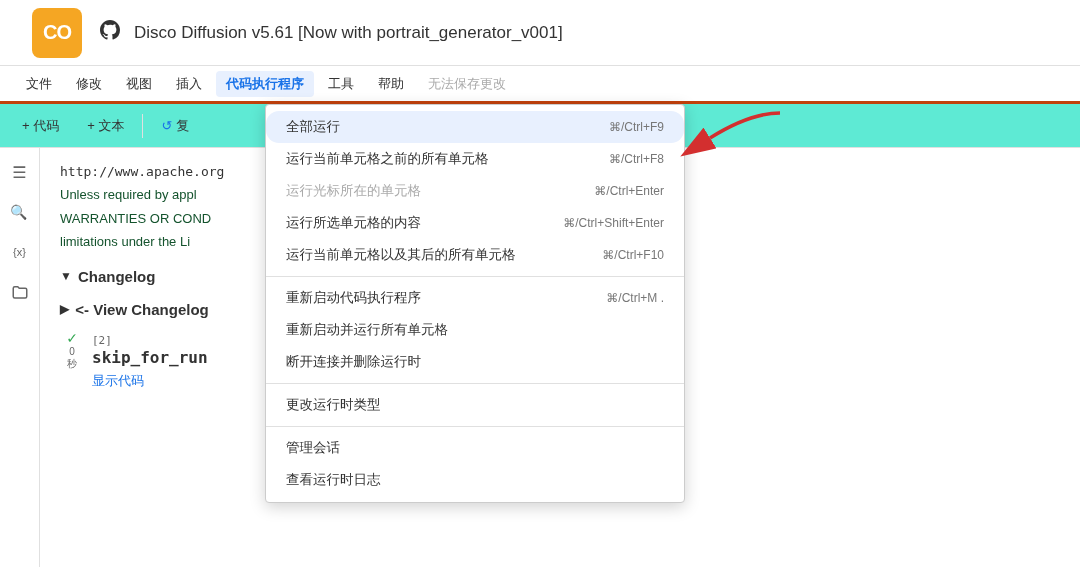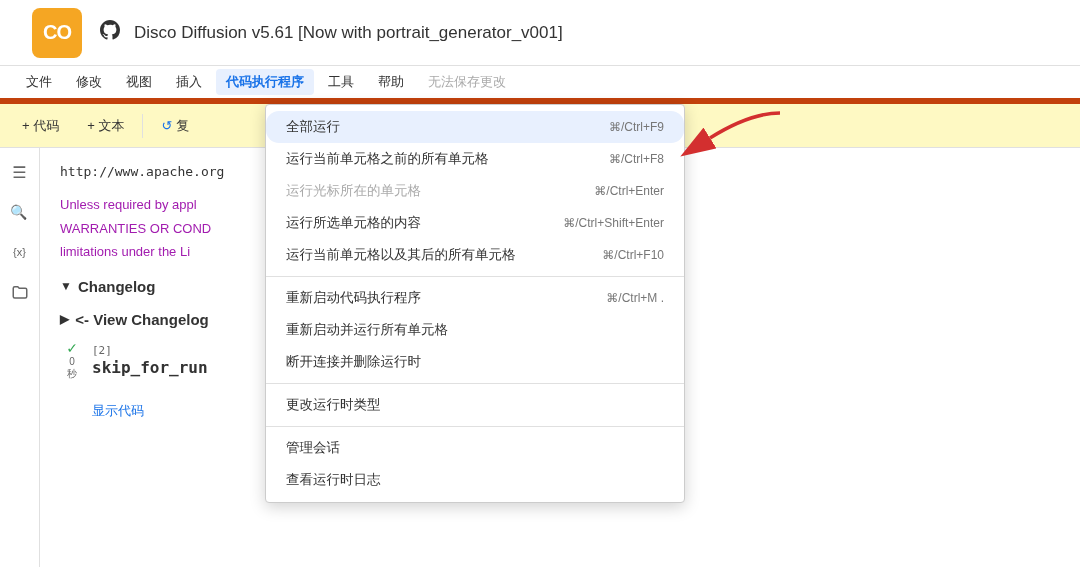--- a/index.html
+++ b/index.html
@@ -47,21 +47,21 @@
       color: #333;
       flex: 1;
     }
 
     
     #menu-bar {
       display: flex;
       align-items: center;
       height: 38px;
       background: #fff;
-      border-bottom: 6px solid #c2410c;
+      border-bottom: 3px solid #c2410c;
       padding: 0 16px;
       gap: 4px;
     }
 
     .menu-item {
       padding: 4px 10px;
       font-size: 13px;
       color: #333;
       cursor: pointer;
       border-radius: 4px;
@@ -77,21 +77,21 @@
     .menu-item.disabled {
       color: #aaa;
       cursor: default;
     }
 
     
     #toolbar {
       display: flex;
       align-items: center;
       height: 44px;
-      background: #fef9c3;
+      background: #5eead4;
       border-bottom: 1px solid #e0e0e0;
       padding: 0 12px;
       gap: 8px;
     }
 
     .toolbar-btn {
       display: flex;
       align-items: center;
       gap: 4px;
       padding: 5px 10px;
@@ -144,27 +144,27 @@
       flex: 1;
       background: #fff;
       padding: 16px 20px;
       overflow: hidden;
       position: relative;
     }
 
     .content-line {
       font-size: 13px;
       color: #333;
-      margin-bottom: 16px;
+      margin-bottom: 6px;
       font-family: monospace;
     }
 
     .content-text {
       font-size: 13px;
-      color: #a21caf;
+      color: #14532d;
       margin-bottom: 4px;
       line-height: 1.5;
     }
 
     .section-header {
       font-size: 15px;
       font-weight: 600;
       color: #333;
       margin: 16px 0 8px 0;
       display: flex;
@@ -343,21 +343,21 @@
       <div class="cell-status">
         <span class="check">✓</span>
         <span style="font-size:10px; color:#666;">0</span>
         <span style="font-size:10px; color:#666;">秒</span>
       </div>
       <div>
         <span class="cell-number">[2]</span>
         <div>
           <span class="code-text">skip_for_run</span>
         </div>
-        <div style="margin-top:24px;">
+        <div style="margin-top:4px;">
           <span class="show-code">显示代码</span>
         </div>
       </div>
     </div>
   </div>
 </div>
 
 <div id="dropdown-menu">
 <div class="dropdown-item highlighted">
       <span>全部运行</span>

